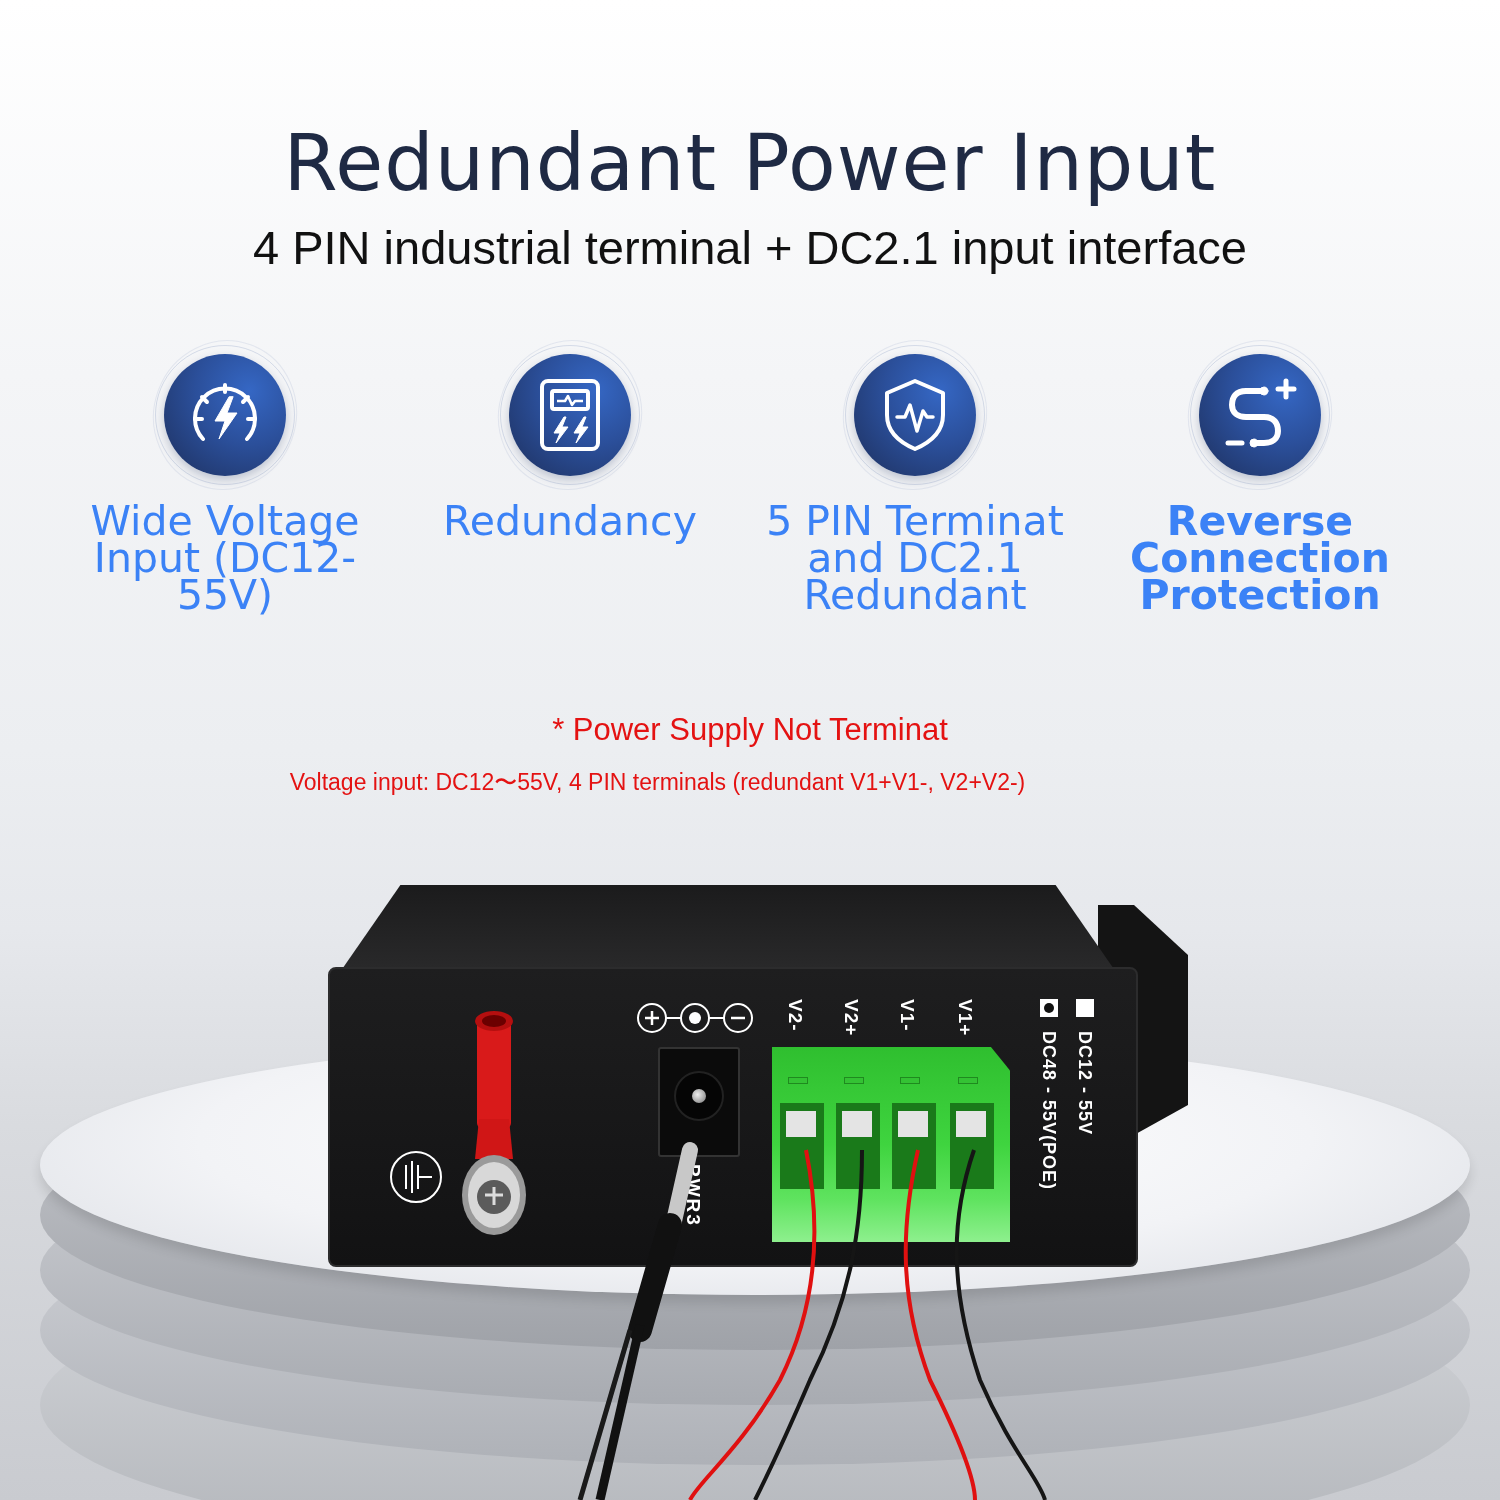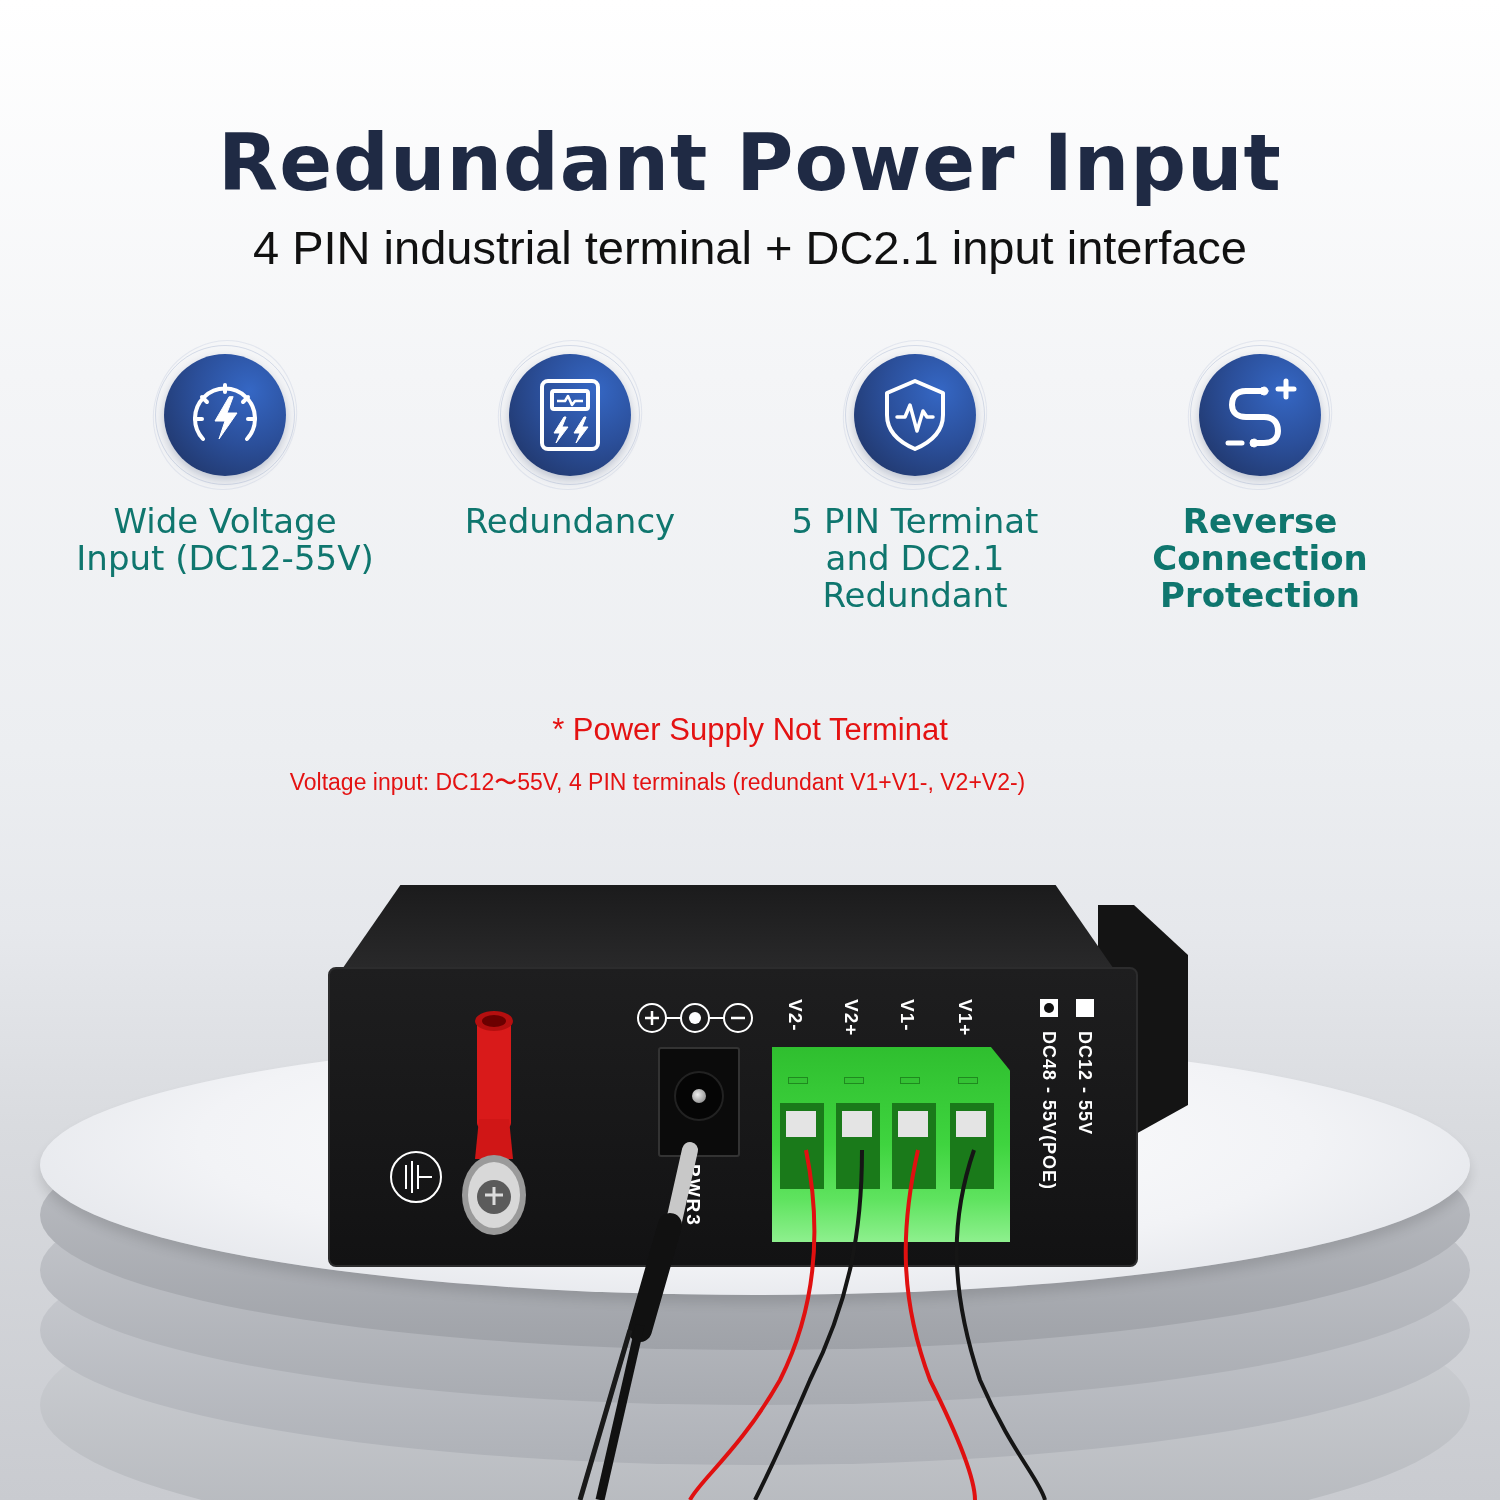--- a/index.html
+++ b/index.html
@@ -4,21 +4,21 @@
 <style>
   * { box-sizing: border-box; margin: 0; padding: 0; }
   html, body { width: 1500px; height: 1500px; overflow: hidden; }
   body {
     position: relative;
     font-family: "Liberation Sans", sans-serif;
     background: linear-gradient(180deg, #ffffff 0%, #f4f5f7 25%, #eceef1 50%, #e6e8ec 62%, #d9dbdf 75%, #c9cbd0 100%);
   }
   .title {
     position: absolute; left: 0; top: 118px; width: 1500px; text-align: center;
-    font-family: "DejaVu Sans", sans-serif; font-weight: bold;
+    font-family: "DejaVu Sans", sans-serif; font-weight: normal;
     font-size: 78px; color: #1f2a44; letter-spacing: 1px;
   }
   .subtitle {
     position: absolute; left: 0; top: 220px; width: 1500px; text-align: center;
     font-size: 47px; color: #111; letter-spacing: 0px;
   }
   .features { position: absolute; left: 0; top: 345px; width: 1500px; height: 240px; }
   .feature { position: absolute; top: 0; width: 340px; text-align: center; }
   .halo {
     position: relative; width: 140px; height: 140px; margin: 0 auto;
@@ -30,21 +30,21 @@
     border: 1px solid rgba(170,185,210,0.25); transform: rotate(20deg) scale(0.98,1.03);
   }
   .icon-circle {
     width: 122px; height: 122px; border-radius: 50%;
     background: radial-gradient(circle at 70% 30%, #3567c4 0%, #2b4f9a 45%, #1d2f5c 100%);
     display: flex; align-items: center; justify-content: center;
     box-shadow: 0 4px 10px rgba(30,50,100,0.25);
   }
   .feature-label {
     margin-top: 18px; font-family: "DejaVu Sans", sans-serif;
-    font-size: 34px; line-height: 37px; color: #0f766e;
+    font-size: 41px; line-height: 37px; color: #3b82f6;
   }
   .note {
     position: absolute; left: 0; top: 712px; width: 1500px; text-align: center;
     font-size: 31px; color: #e41212;
   }
   .note2 {
     position: absolute; left: 0; top: 767px; width: 1315px; text-align: center;
     font-size: 23px; color: #e41212;
   }
   

